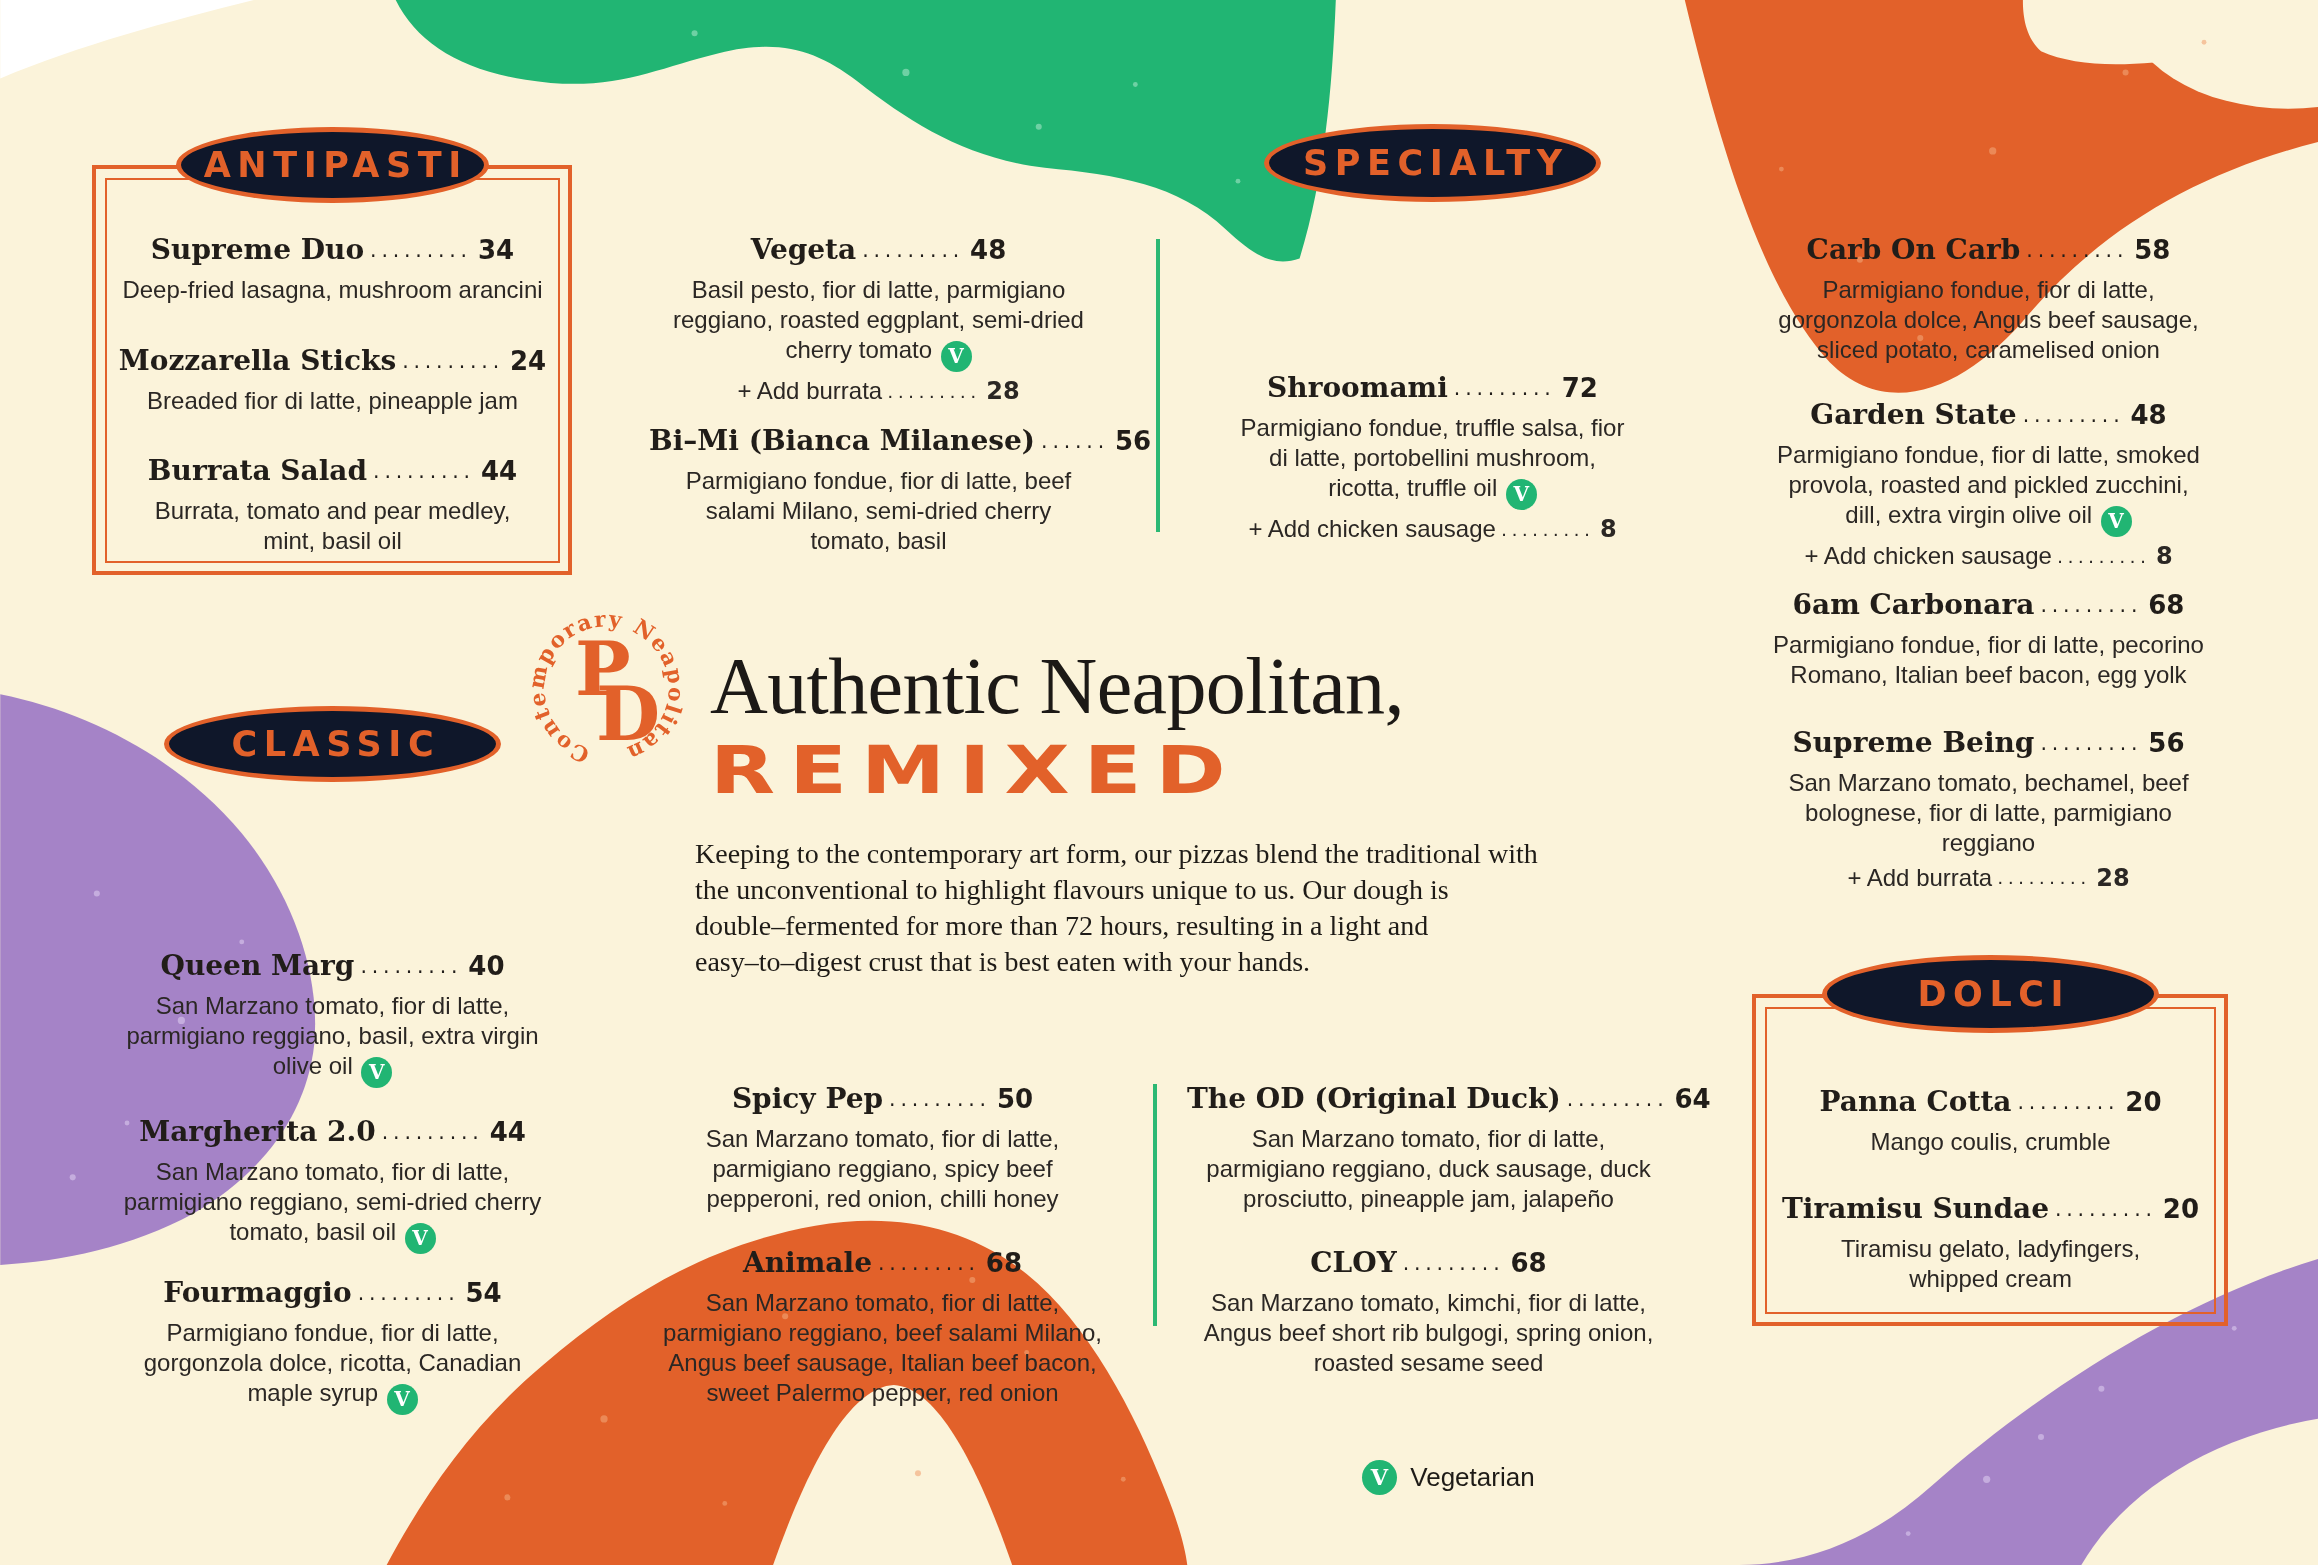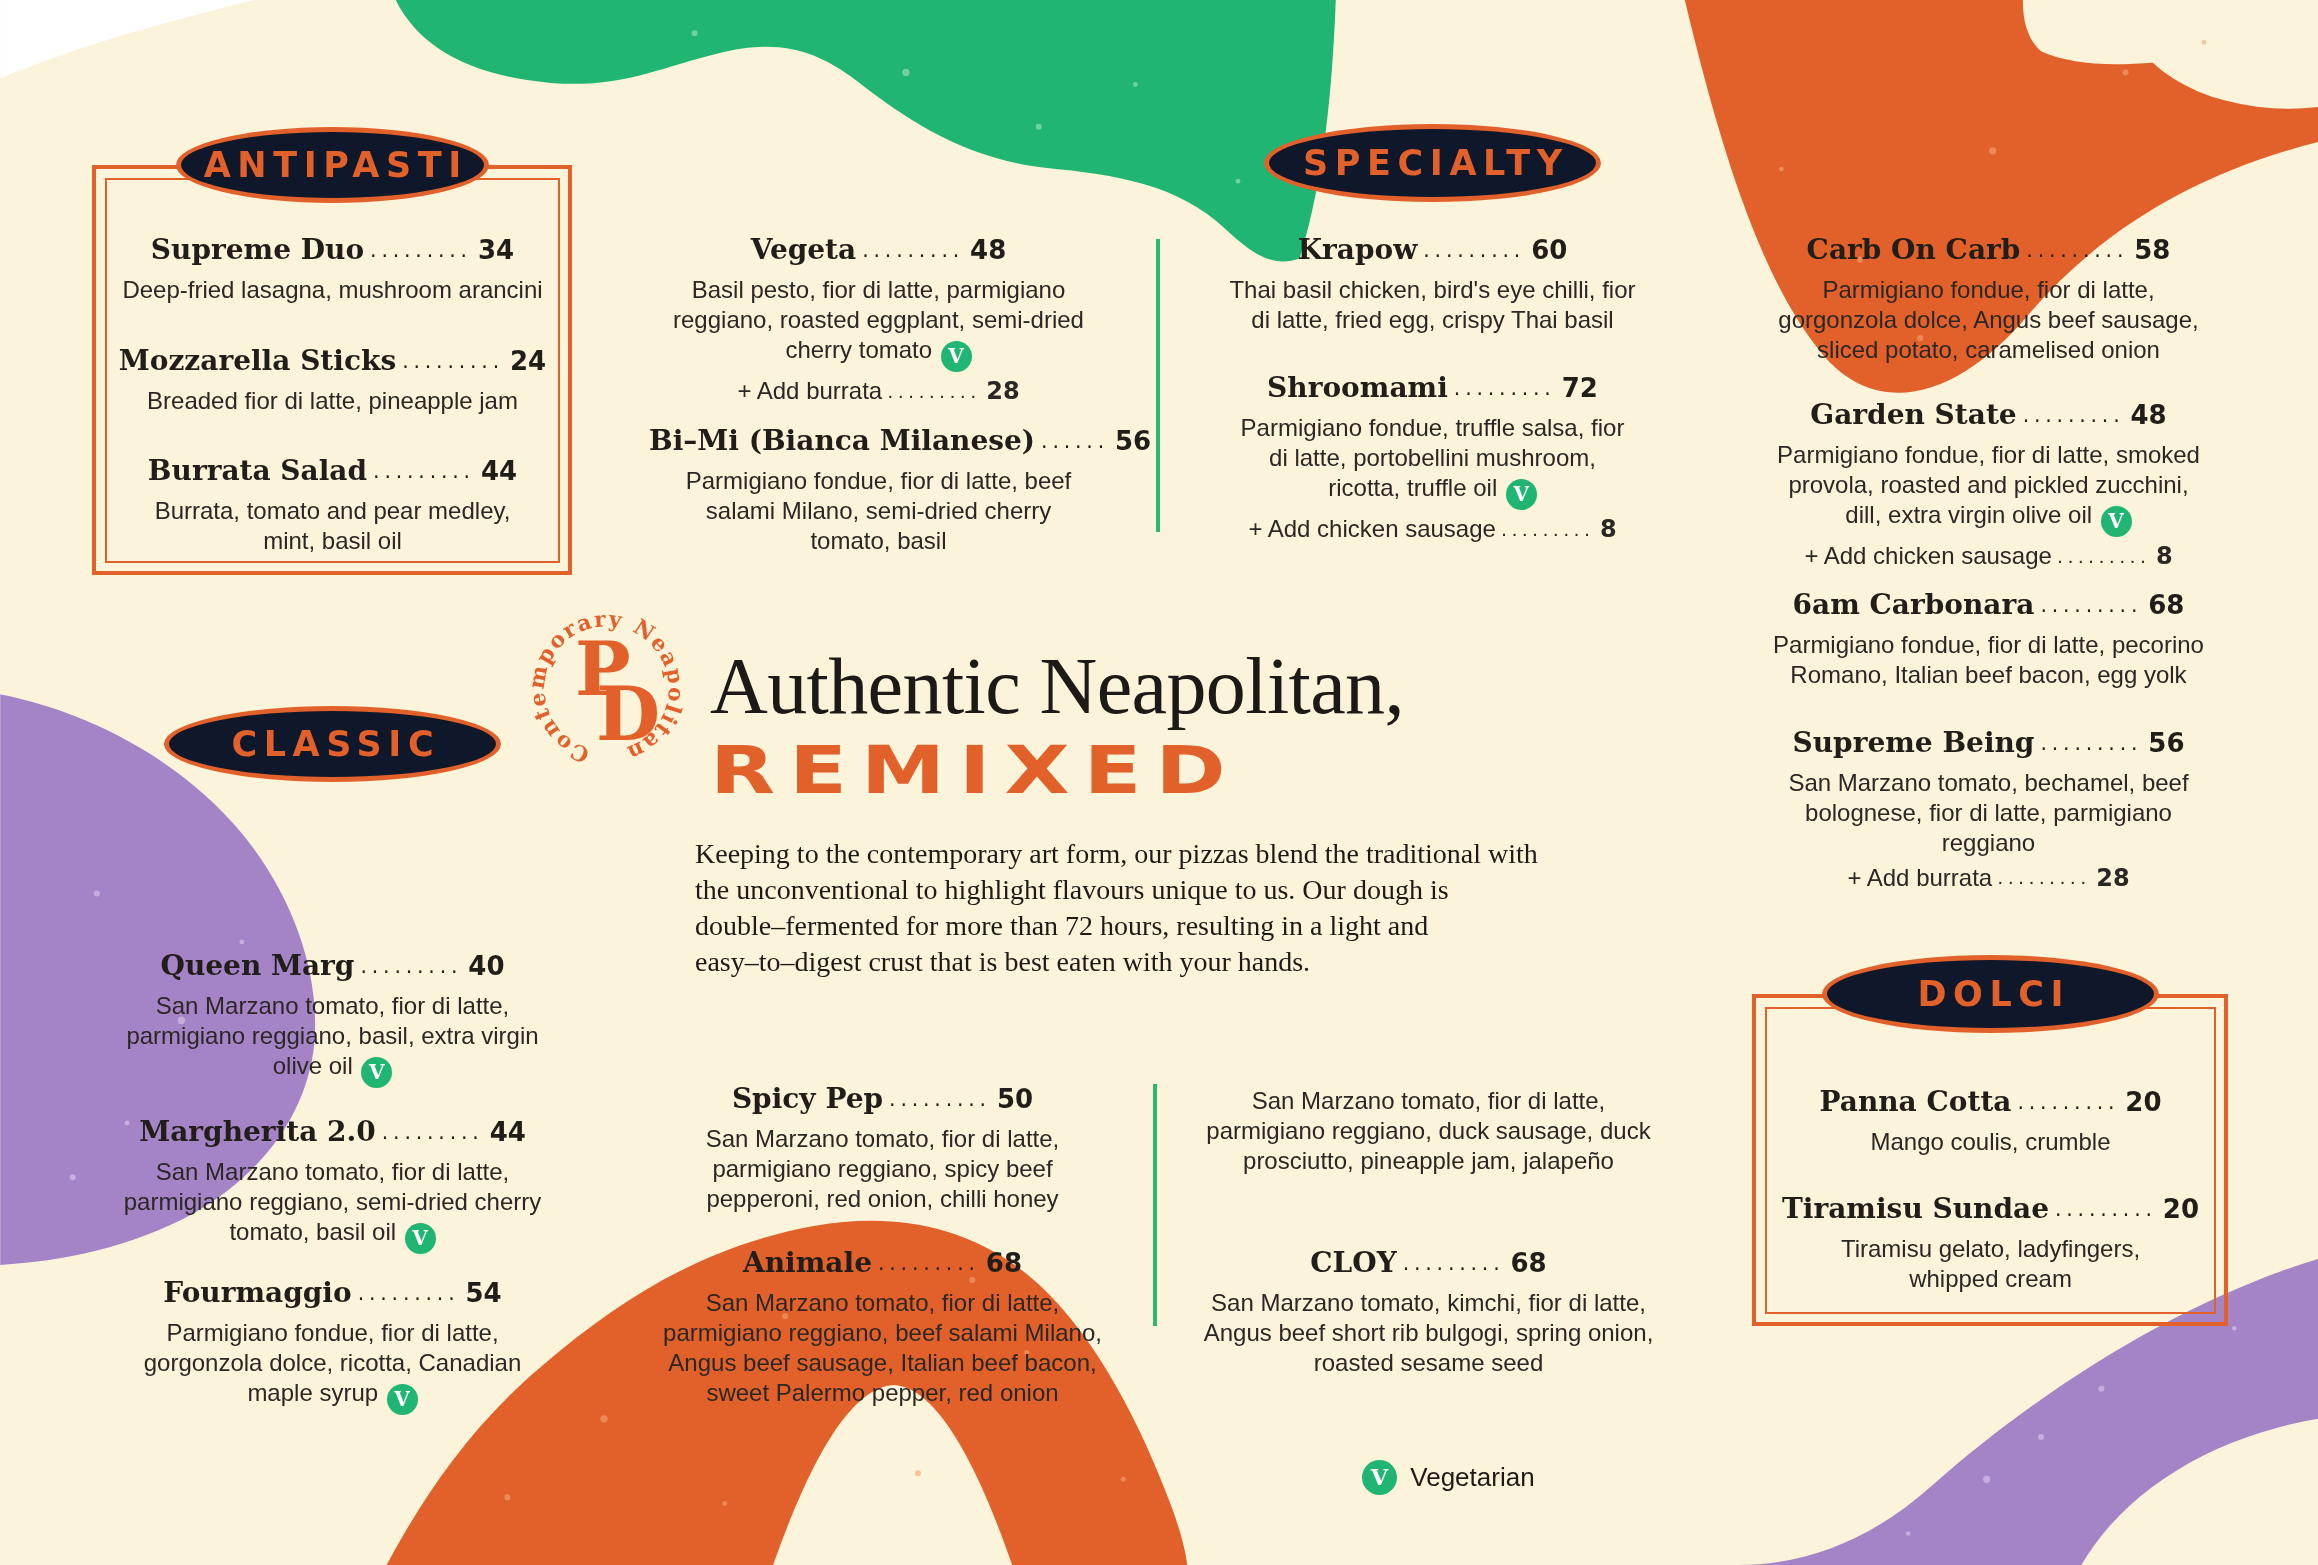--- a/index.html
+++ b/index.html
@@ -165,25 +165,20 @@
 cherry tomato</span><span class="vb">V</span></div>
     <div class="ad"><span>+ Add burrata</span><span class="d">.........</span><span class="p">28</span></div>
   </div>
   <div class="item" style="left:649px;top:423px;width:459px;">
     <div class="t"><span>Bi–Mi (Bianca Milanese)</span><span class="d">......</span><span class="p">56</span></div>
     <div class="ds"><span>Parmigiano fondue, fior di latte, beef
 salami Milano, semi-dried cherry
 tomato, basil</span></div>
   </div>
 
-  <div class="item" style="left:1203px;top:232px;width:459px;">
-    <div class="t"><span>Krapow</span><span class="d">.........</span><span class="p">60</span></div>
-    <div class="ds"><span>Thai basil chicken, bird's eye chilli, fior
-di latte, fried egg, crispy Thai basil</span></div>
-  </div>
   <div class="item" style="left:1203px;top:370px;width:459px;">
     <div class="t"><span>Shroomami</span><span class="d">.........</span><span class="p">72</span></div>
     <div class="ds"><span>Parmigiano fondue, truffle salsa, fior
 di latte, portobellini mushroom,
 ricotta, truffle oil</span><span class="vb">V</span></div>
     <div class="ad"><span>+ Add chicken sausage</span><span class="d">.........</span><span class="p">8</span></div>
   </div>
 
   <div class="item" style="left:1759px;top:232px;width:459px;">
     <div class="t"><span>Carb On Carb</span><span class="d">.........</span><span class="p">58</span></div>
@@ -238,20 +233,21 @@
   </div>
   <div class="item" style="left:653px;top:1245px;width:459px;">
     <div class="t"><span>Animale</span><span class="d">.........</span><span class="p">68</span></div>
     <div class="ds"><span>San Marzano tomato, fior di latte,
 parmigiano reggiano, beef salami Milano,
 Angus beef sausage, Italian beef bacon,
 sweet Palermo pepper, red onion</span></div>
   </div>
 
   <div class="item" style="left:1187px;top:1081px;width:483px;">
+    <div class="t"><span>The OD (Original Duck)</span><span class="d">.........</span><span class="p">64</span></div>
     <div class="ds"><span>San Marzano tomato, fior di latte,
 parmigiano reggiano, duck sausage, duck
 prosciutto, pineapple jam, jalapeño</span></div>
   </div>
   <div class="item" style="left:1187px;top:1245px;width:483px;">
     <div class="t"><span>CLOY</span><span class="d">.........</span><span class="p">68</span></div>
     <div class="ds"><span>San Marzano tomato, kimchi, fior di latte,
 Angus beef short rib bulgogi, spring onion,
 roasted sesame seed</span></div>
   </div>

